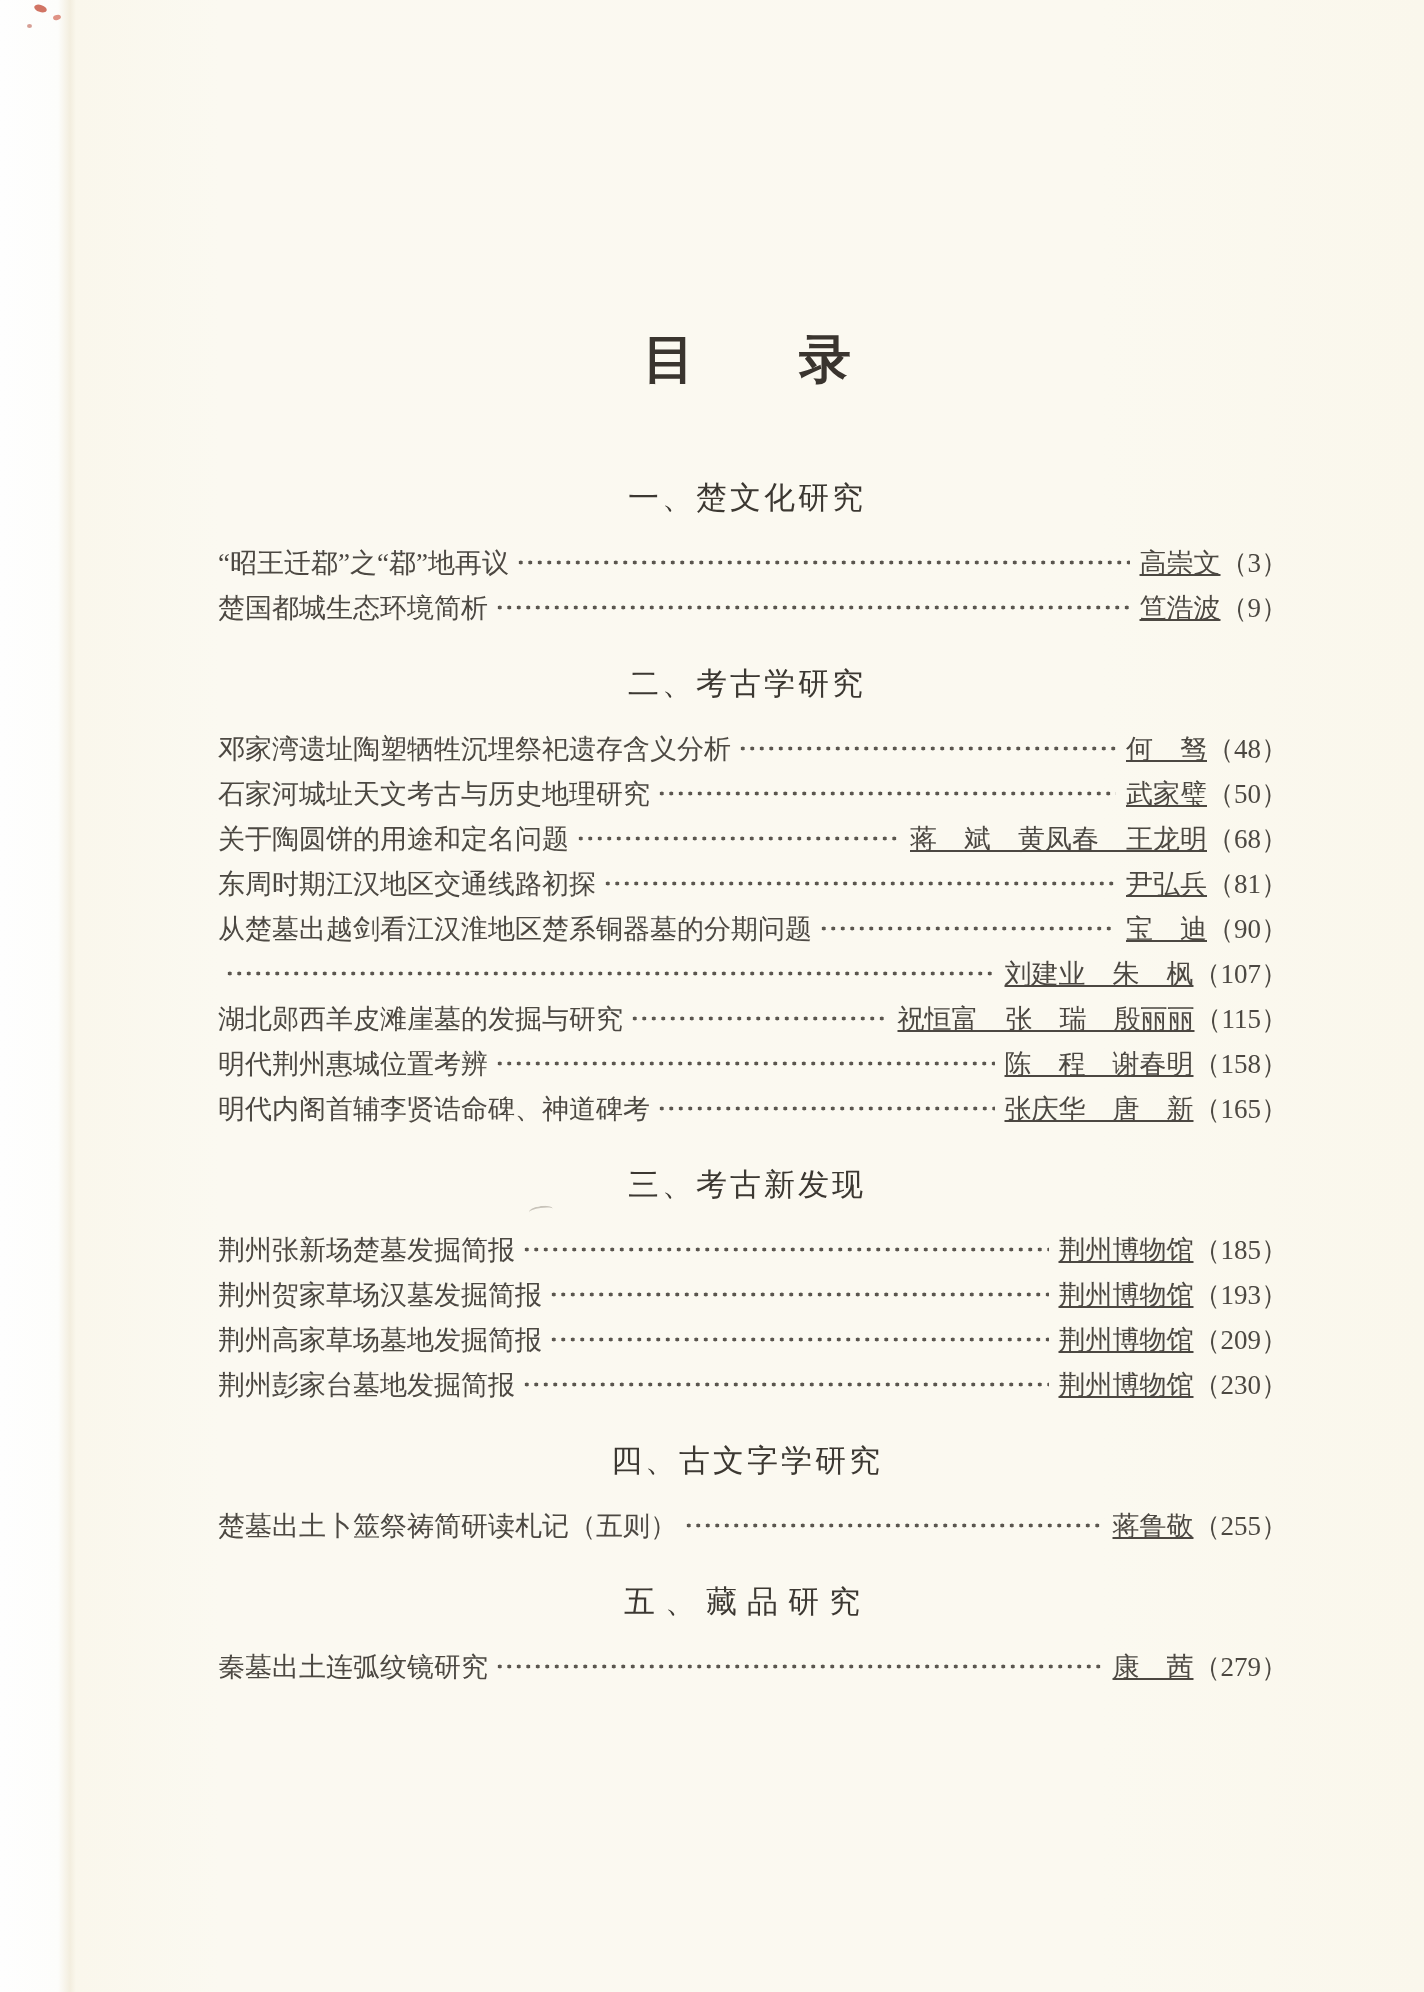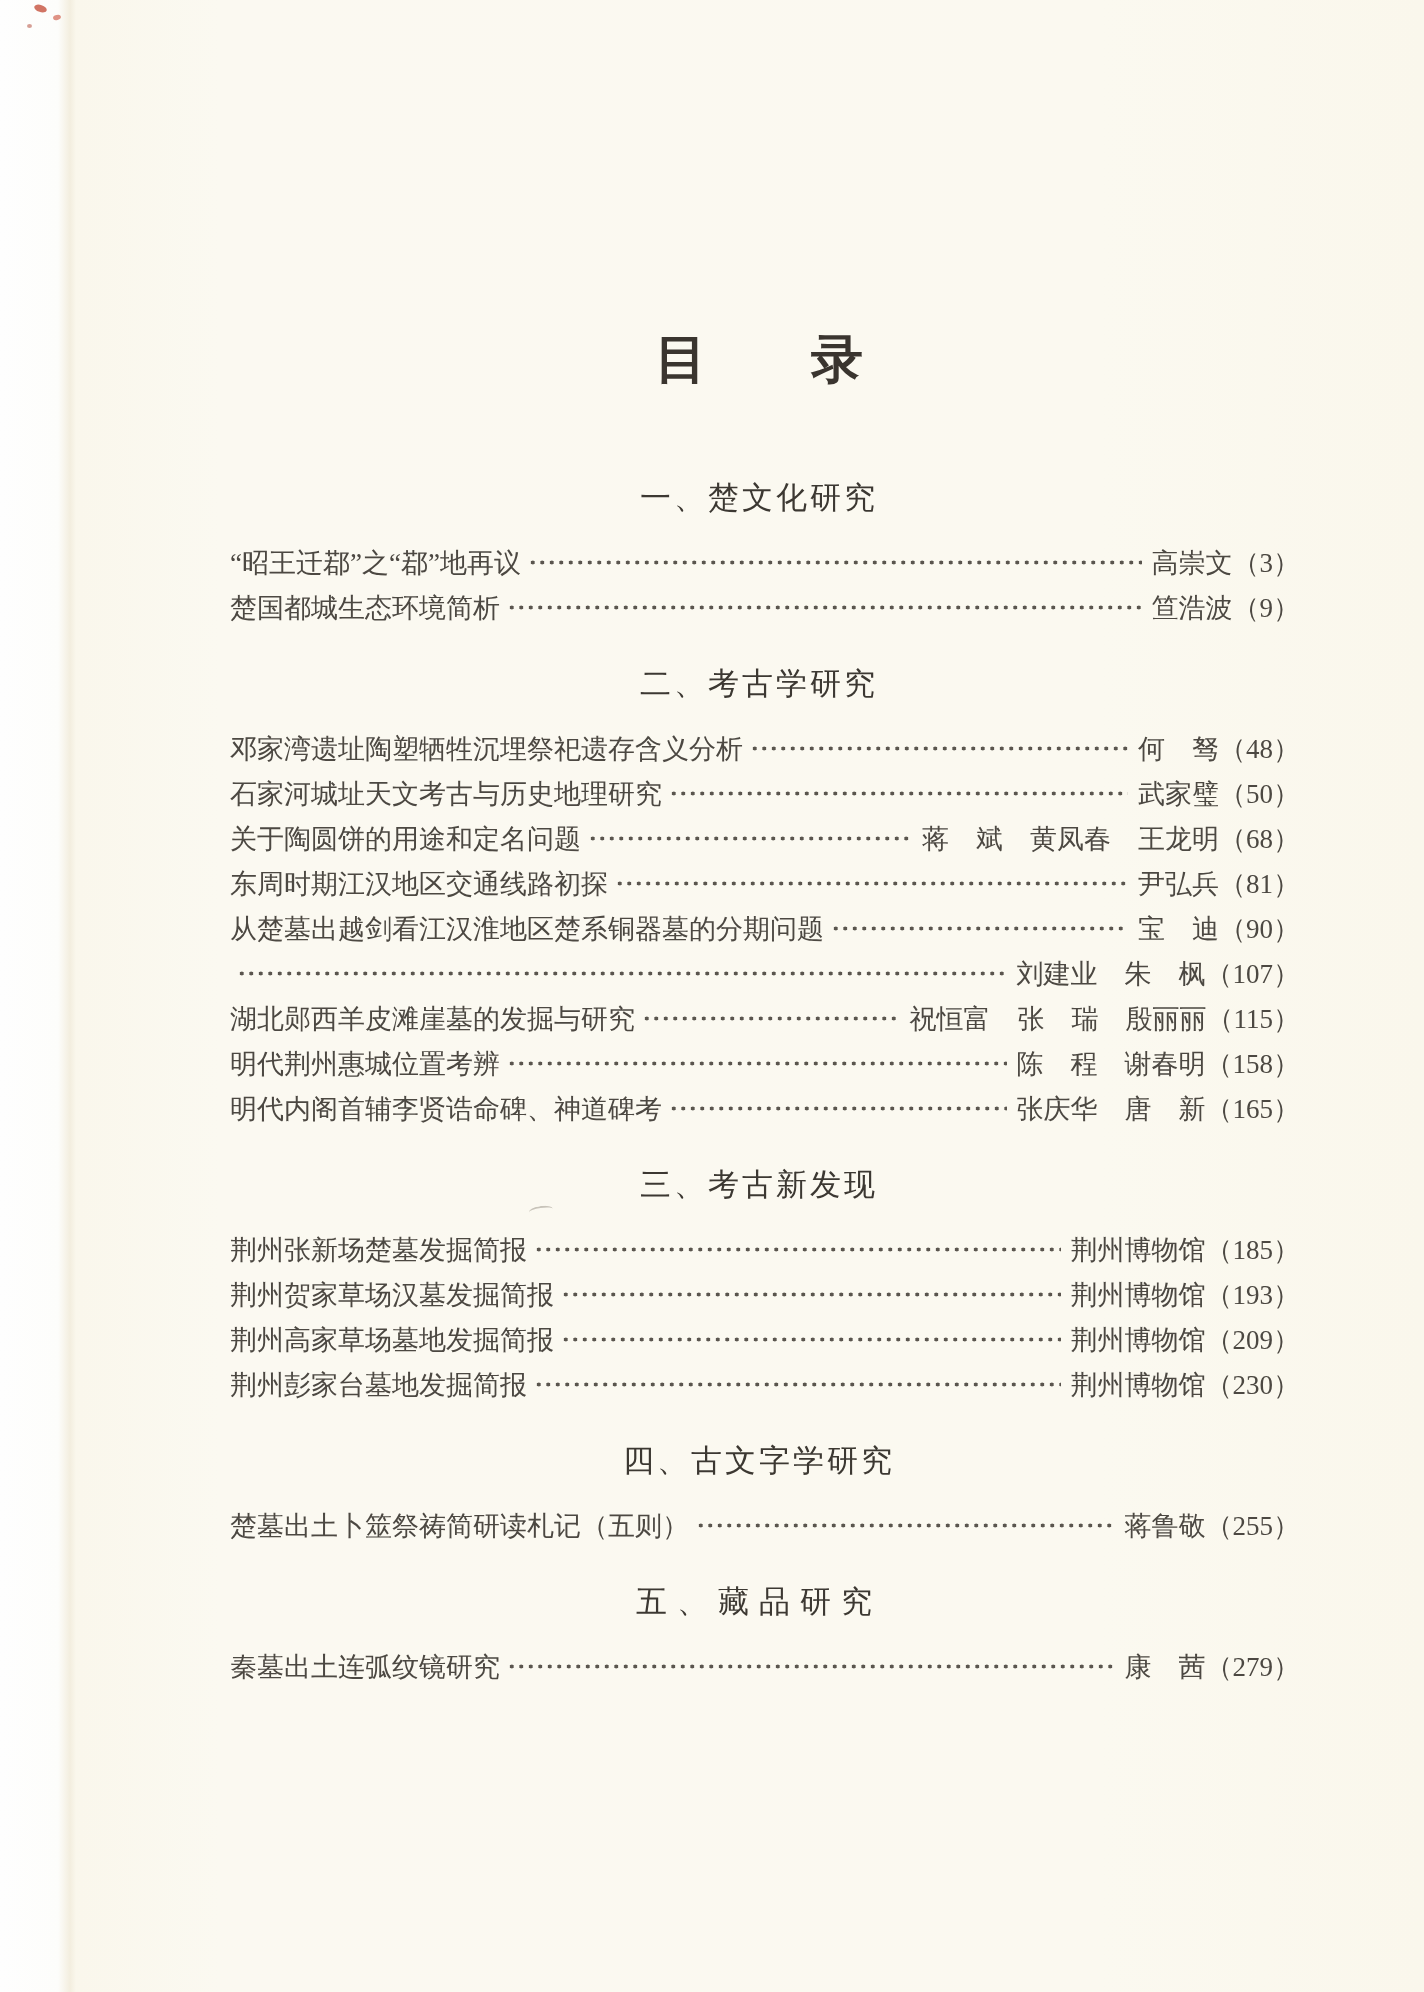--- a/index.html
+++ b/index.html
@@ -6,21 +6,21 @@
   .page{
     position:relative;
     width:1424px;height:1992px;
     overflow:hidden;
     background:linear-gradient(90deg,
       #fefefe 0px,#fdfdfb 58px,#f3eedf 70px,#faf7ec 76px,
       #fbf9f1 220px,#fbf9f0 1100px,#faf7ec 1424px);
     font-family:"Liberation Serif","DejaVu Serif",serif;
     color:#4c4842;
   }
-  .content{position:absolute;left:196px;top:330px;width:1104px;}
+  .content{position:absolute;left:184px;top:330px;width:1104px;}
   .title{
     margin:0 0 90px 0;padding-left:22px;
     text-align:center;line-height:60px;
     font-size:52px;font-weight:bold;color:#3a352f;
     font-family:"Liberation Serif","DejaVu Serif",serif;
   }
   .sec{
     margin:36px 0 24px 0;padding-left:22px;
     height:36px;line-height:36px;text-align:center;
     font-size:31px;font-weight:normal;letter-spacing:3px;color:#3c3832;
@@ -28,21 +28,21 @@
   }
   .sec.spread{letter-spacing:10px;}
   .toc-section:first-child .sec{margin-top:0;}
   .entry{display:flex;align-items:center;height:45px;font-size:27px;color:#4c4842;margin-left:34px;}
   .et{white-space:nowrap;}
   .leader{
     flex:1 1 auto;min-width:18px;height:27px;margin:0 10px 0 7px;align-self:center;
     background-image:radial-gradient(circle,#5a554e 1.8px,rgba(0,0,0,0) 2.2px);
     background-size:9.5px 27px;background-repeat:repeat-x;background-position:left center;
   }
-  .ea{white-space:pre;}
+  .ea{white-space:pre;text-decoration:underline;}
   .ep{white-space:pre;}
   
   .speck{position:absolute;border-radius:50%;}
   .speck.a{left:34px;top:5px;width:13px;height:7px;background:#c24532;opacity:.75;transform:rotate(18deg);}
   .speck.b{left:53px;top:15px;width:8px;height:5px;background:#d05a47;opacity:.65;transform:rotate(-14deg);}
   .speck.c{left:27px;top:24px;width:5px;height:4px;background:#b4503f;opacity:.55;}
   .smudge{
     position:absolute;left:529px;top:1206px;width:24px;height:7px;
     border-top:2px solid rgba(125,118,106,.4);border-radius:50%;transform:rotate(-8deg);
   }

